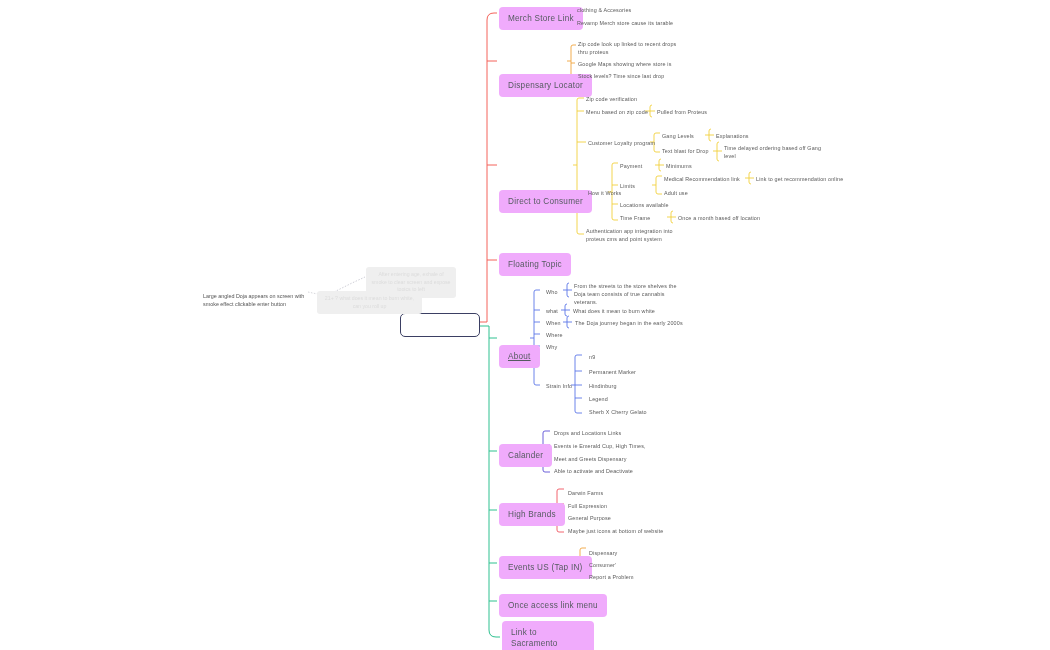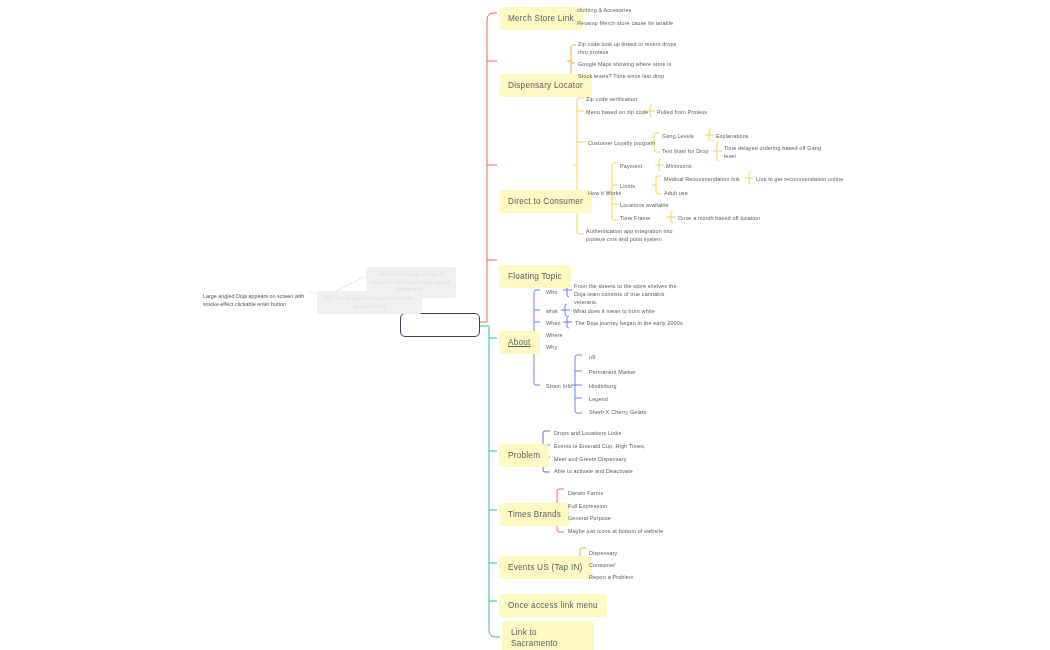--- a/index.html
+++ b/index.html
@@ -10,21 +10,21 @@
     overflow:hidden;
     position:relative;
     color:#4a4a4a;
   }
   #canvas{position:absolute;left:0;top:0;width:1050px;height:650px;}
   svg.wires{position:absolute;left:0;top:0;width:1050px;height:650px;pointer-events:none;}
 
   
   .chip{
     position:absolute;
-    background:#fef9c3;
+    background:#f0abfc;
     border-radius:4px;
     color:#555b60;
     font-size:7.6px;
     letter-spacing:.25px;
     line-height:1.35;
     padding:5px 8px;
     box-sizing:border-box;
     white-space:nowrap;
   }
   .chip.l1{font-size:8.2px;padding:6px 9px;}
@@ -168,27 +168,27 @@
   <div class="ghost" style="left:366px;top:267px;width:90px;">After entering age, exhale of smoke to clear screen and expose topics to left</div>
 
   <div class="ghost" style="left:317px;top:291px;width:105px;">21+ ? what does it mean to burn white, can you roll up</div>
 
   <div class="chip l1" style="left:499px;top:7px;">Merch Store Link</div>
 
   <div class="chip l1" style="left:499px;top:62px;margin-top:12px;">Dispensary Locator</div>
 
   <div class="chip l1" style="left:499px;top:158px;margin-top:32px;">Direct to Consumer</div>
 
-  <div class="chip l1" style="left:499px;top:265px;">Floating Topic</div>
-
-  <div class="chip l1" style="left:499px;top:331px;text-decoration:underline;">About</div>
-
-  <div class="chip l1" style="left:499px;top:444px;">Problem</div>
-
-  <div class="chip l1" style="left:499px;top:503px;">Times Brands</div>
+  <div class="chip l1" style="left:499px;top:253px;">Floating Topic</div>
+
+  <div class="chip l1" style="left:499px;top:345px;text-decoration:underline;">About</div>
+
+  <div class="chip l1" style="left:499px;top:444px;">Calander</div>
+
+  <div class="chip l1" style="left:499px;top:503px;">High Brands</div>
 
   <div class="chip l1" style="left:499px;top:556px;">Events US (Tap IN)</div>
 
   <div class="chip l1" style="left:499px;top:594px;">Once access link menu</div>
 
   <div class="chip l1 wrap" style="left:502px;top:621px;width:92px;">Link to Sacramento Delivery Menu</div>
 
   <div class="leaf" style="left:577px;top:6px;">clothing &amp; Accesories</div>
   <div class="leaf" style="left:577px;top:19px;">Revamp Merch store cause its tarable</div>
 

